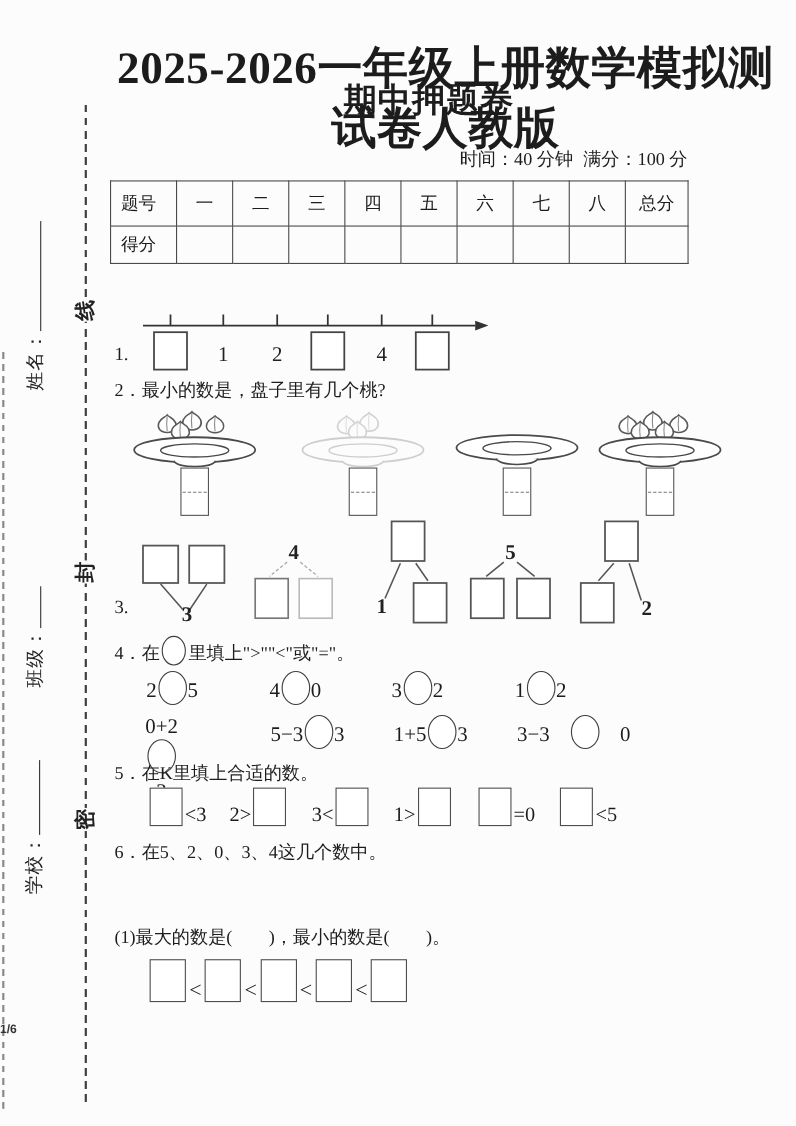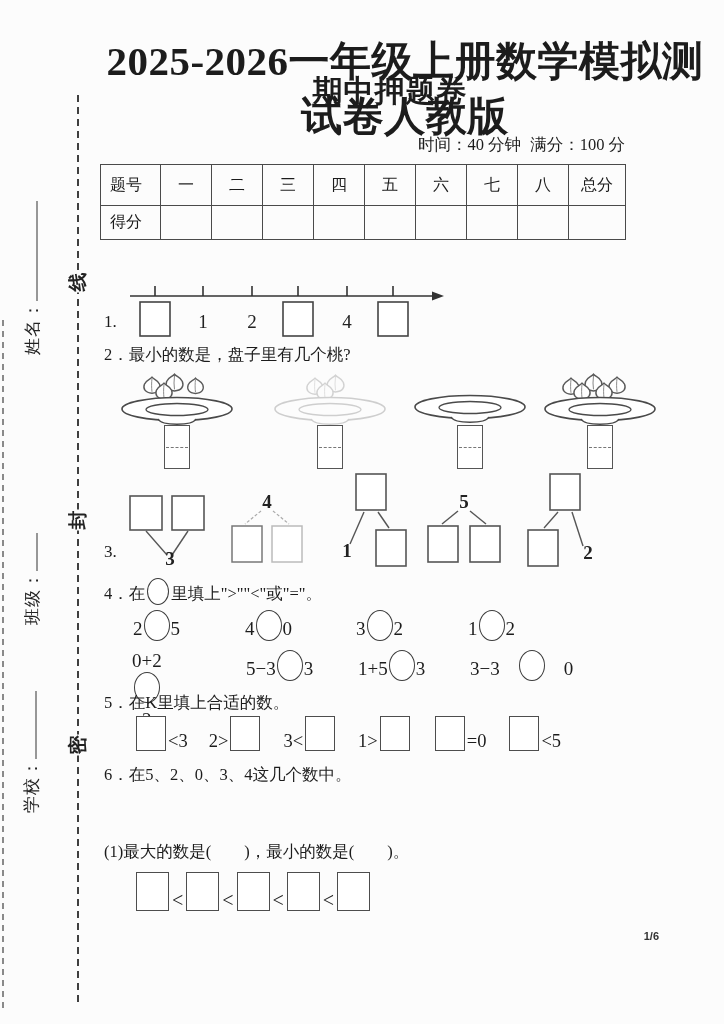--- a/index.html
+++ b/index.html
@@ -42,21 +42,21 @@
   .circ{display:inline-block;width:24px;height:29px;border:1.5px solid #3d3d3d;
     border-radius:50%;margin:0 1px 6px 1px;background:#fff;}
   .circ.inline{width:20px;height:25px;vertical-align:-6px;margin:0 2px;}
   
   .rowflex{position:absolute;display:flex;align-items:flex-end;font-size:18.5px;}
   .sqbox{display:inline-block;width:28px;height:33px;border:1.6px solid #4d4d4d;background:#fff;}
   .sqbox.big{width:31px;height:37px;}
   .q5item{display:inline-flex;align-items:flex-end;margin-right:17px;}
   .q5item .t{padding:0 2px 0 2px;line-height:20px;}
   .chain-lt{padding:0 3px;line-height:21px;font-size:20px;}
-  .footer{position:absolute;left:0;top:930px;width:659px;text-align:right;
+  .footer{position:absolute;left:0;top:930px;width:659px;text-align:left;
     font-family:"Liberation Sans","DejaVu Sans",sans-serif;font-size:11px;font-weight:bold;color:#333;}
 </style>
 </head>
 <body>
 
 <div class="page">
 
   <svg width="0" height="0" style="position:absolute">
     <defs>
       <symbol id="peach" viewBox="0 0 24 24">

